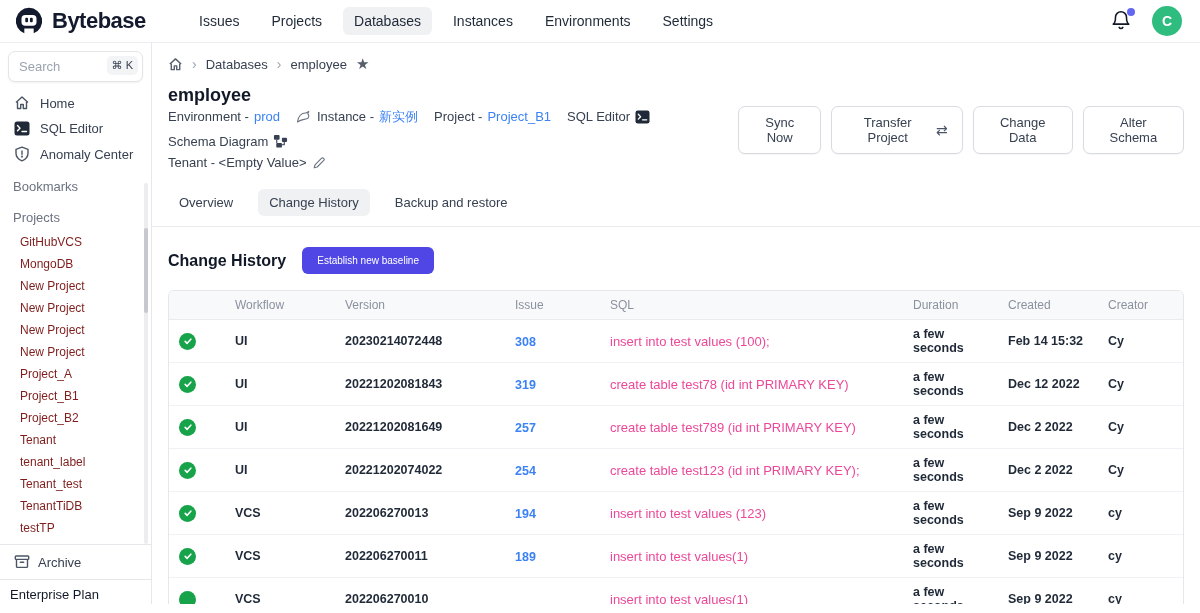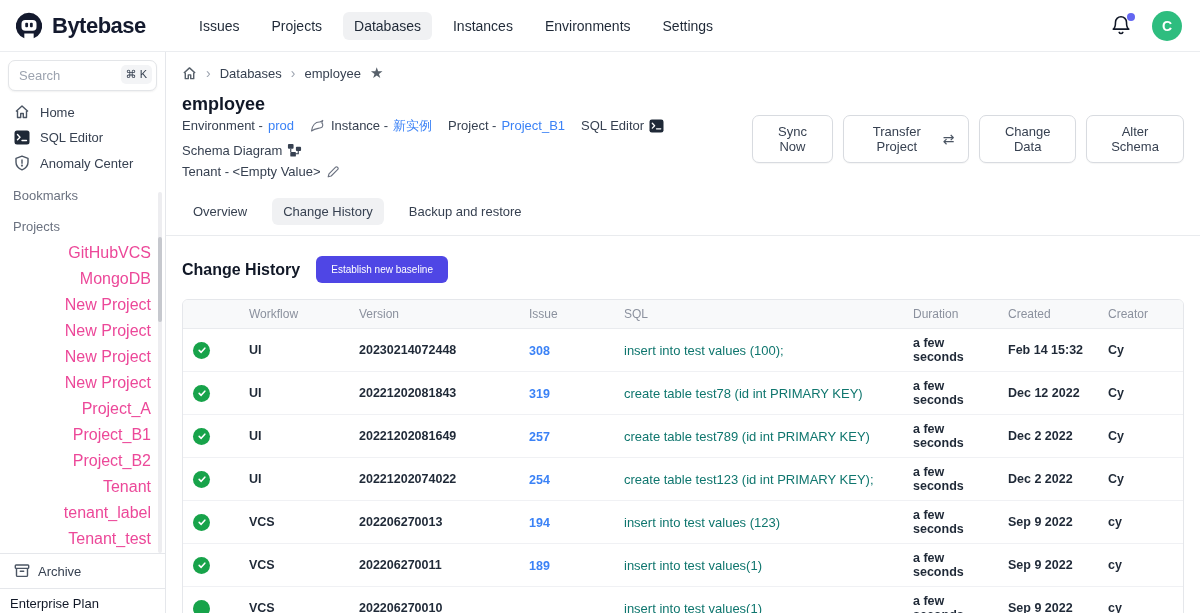--- a/index.html
+++ b/index.html
@@ -1,52 +1,52 @@
 <!DOCTYPE html>
 <html style="--brand: #141a2e; --accent: #4f46e5; --link: #3b82f6; --success: #17a34a; --avatar-bg: #2ebd7f; --notification-dot: #6366f1;"><head>
 <meta charset="utf-8">
 <style>
   * { margin:0; padding:0; box-sizing:border-box; }
   html,body { width:1200px; height:613px; overflow:hidden; background:#fff;
     font-family:"Liberation Sans", sans-serif; color:#1f2937; }
 
   
-  .topbar { height:52px; display:flex; align-items:center; padding:0 18px 0 14px;
+  .topbar { height:43px; display:flex; align-items:center; padding:0 18px 0 14px;
     border-bottom:1px solid #ebedf0; background:#fff; }
   .brand { display:flex; align-items:center; gap:8px; min-width:158px; }
   .brand-name { font-size:22px; font-weight:bold; color:var(--brand,#141a2e); letter-spacing:-0.5px; }
   .topnav { display:flex; align-items:center; gap:10px; margin-left:16px; }
   .nav-item { font-size:14px; color:#1f2937; padding:6px 11px; border-radius:6px; cursor:pointer; text-decoration:none; }
   .nav-item.active { background:#f0f1f3; }
   .topbar-right { margin-left:auto; display:flex; align-items:center; gap:18px; }
   .bell-wrap { position:relative; width:24px; height:24px; cursor:pointer; }
   .bell-dot { position:absolute; top:-1px; right:-1px; width:8px; height:8px; border-radius:50%;
     background:var(--notification-dot,#6366f1); }
   .avatar { width:30px; height:30px; border-radius:50%; background:var(--avatar-bg,#2ebd7f);
     color:#fff; font-size:14px; font-weight:bold; display:flex; align-items:center; justify-content:center; cursor:pointer; }
 
   
   .app { display:flex; height:561px; }
 
   
-  .sidebar { width:166px; border-right:1px solid #e5e7eb; display:flex; flex-direction:column; position:relative; flex-shrink:0; }
+  .sidebar { width:152px; border-right:1px solid #e5e7eb; display:flex; flex-direction:column; position:relative; flex-shrink:0; }
   .search-wrap { position:relative; margin:8px; }
   .search-input { width:100%; height:31px; border:1px solid #e3e5e8; border-radius:7px;
     box-shadow:0 1px 2px rgba(0,0,0,0.06); padding:0 40px 0 10px; font-size:13px; color:#374151; outline:none;
     font-family:"Liberation Sans", sans-serif; }
   .search-input::placeholder { color:#9ca3af; }
   .kbd { position:absolute; right:5px; top:5px; background:#f3f4f6; border-radius:5px; padding:3px 5px;
     font-size:11px; color:#374151; }
   .side-nav-item { display:flex; align-items:center; gap:10px; padding:5px 14px; font-size:13px;
     color:#374151; cursor:pointer; }
   .side-nav-item svg { flex-shrink:0; }
   .section-label { padding:12px 13px 4px; font-size:13px; color:#6b7280; }
   .project-list { flex:1; overflow:hidden; padding-top:2px; }
-  .project-item { padding:4px 14px 4px 20px; font-size:16px; color:#ec4899; cursor:pointer;
-    white-space:nowrap; overflow:hidden; text-overflow:ellipsis;text-align:right; }
+  .project-item { padding:4px 14px 4px 20px; font-size:12px; color:#7f1d1d; cursor:pointer;
+    white-space:nowrap; overflow:hidden; text-overflow:ellipsis; }
   .scroll-track { position:absolute; top:140px; bottom:60px; right:3px; width:4px; background:#ededf0; border-radius:2px; }
   .scroll-thumb { position:absolute; top:45px; right:0; width:4px; height:85px; background:#c6c8ce; border-radius:2px; }
   .archive-row { border-top:1px solid #e5e7eb; display:flex; align-items:center; gap:8px;
     padding:9px 14px; font-size:13px; color:#374151; cursor:pointer; }
   .plan-row { border-top:1px solid #e5e7eb; padding:7px 10px 2px; font-size:13px; color:#111827; }
 
   
   .main { flex:1; padding:12px 16px 0; overflow:hidden; }
   .breadcrumb { display:flex; align-items:center; gap:9px; font-size:13px; color:#374151; }
   .crumb-sep { color:#9ca3af; font-size:14px; }
@@ -74,21 +74,21 @@
     padding:8px 15px; font-size:10px; cursor:pointer; font-family:"Liberation Sans", sans-serif; }
 
   
   .table-card { border:1px solid #e5e7eb; border-radius:6px; overflow:hidden; margin-top:16px; }
   table { width:100%; border-collapse:collapse; }
   thead th { background:#f8f9fa; color:#8b919e; font-size:12px; font-weight:normal; text-align:left;
     padding:7px 10px; border-bottom:1px solid #e9ebee; }
   tbody td { padding:7px 10px; font-size:13px; color:#1f2937; border-top:1px solid #f0f1f4; background:#fff; }
   tbody tr { cursor:pointer; }
   td.c-version, td.c-duration, td.c-created, td.c-creator, td.c-workflow { font-weight:bold; font-size:12.5px; }
-  td.c-sql { color:#0f766e; }
+  td.c-sql { color:#ec4899; }
   .issue-link { color:var(--link,#3b82f6); text-decoration:none; font-weight:bold; font-size:12.5px; cursor:pointer; }
   .check-circle { width:17px; height:17px; border-radius:50%; background:var(--success,#17a34a);
     display:flex; align-items:center; justify-content:center; }
 
   svg.icon { display:block; }
 </style>
 </head>
 <body>
 
 <header class="topbar">

